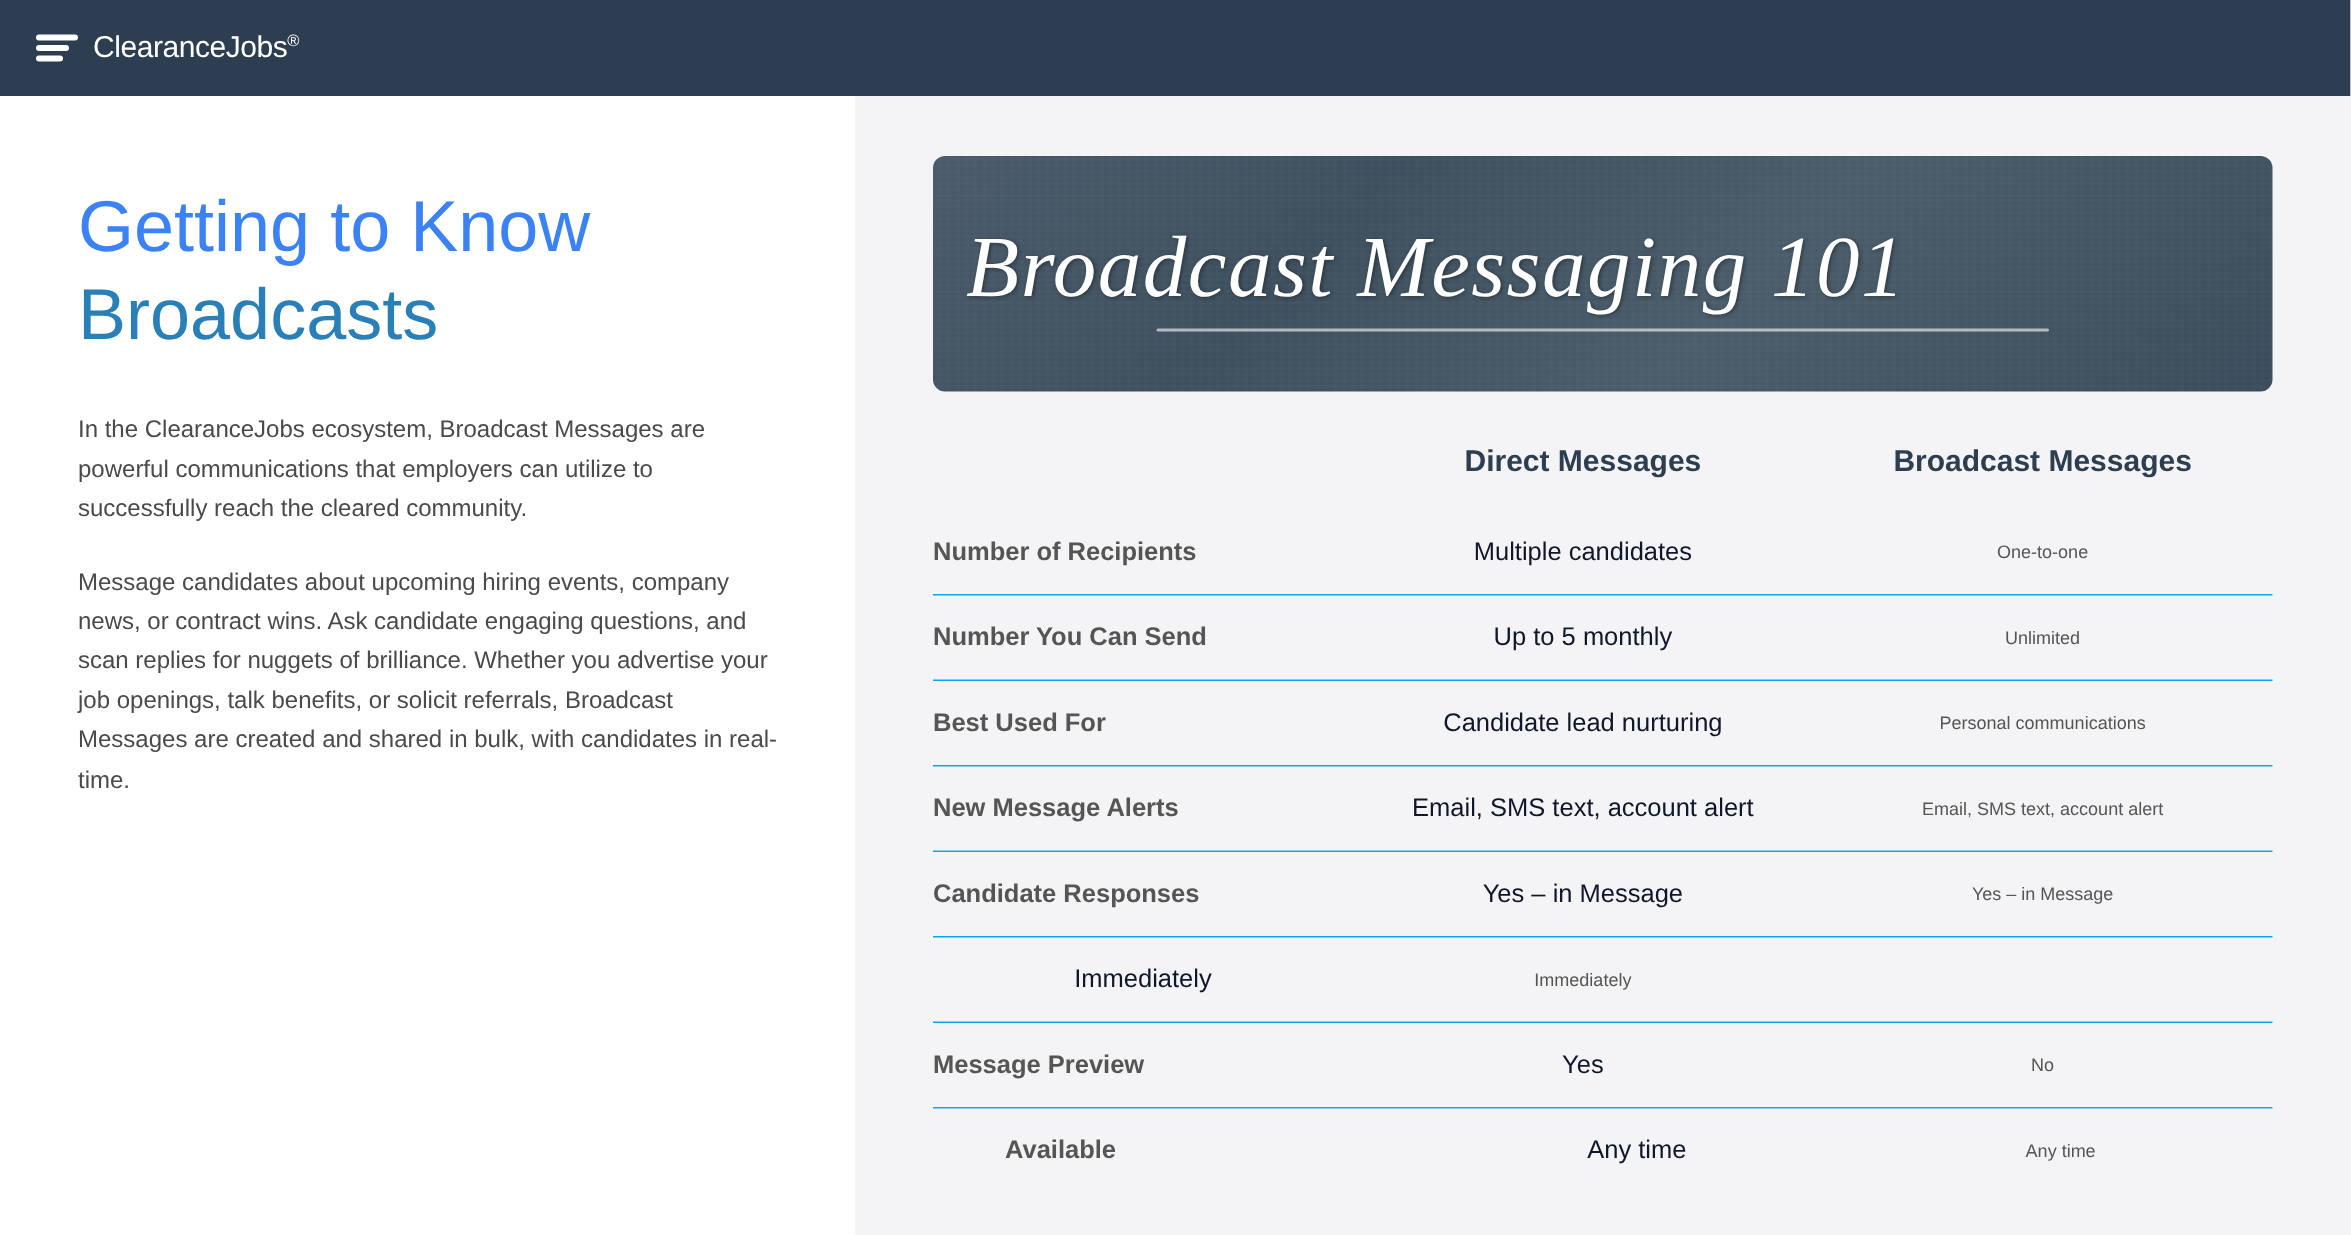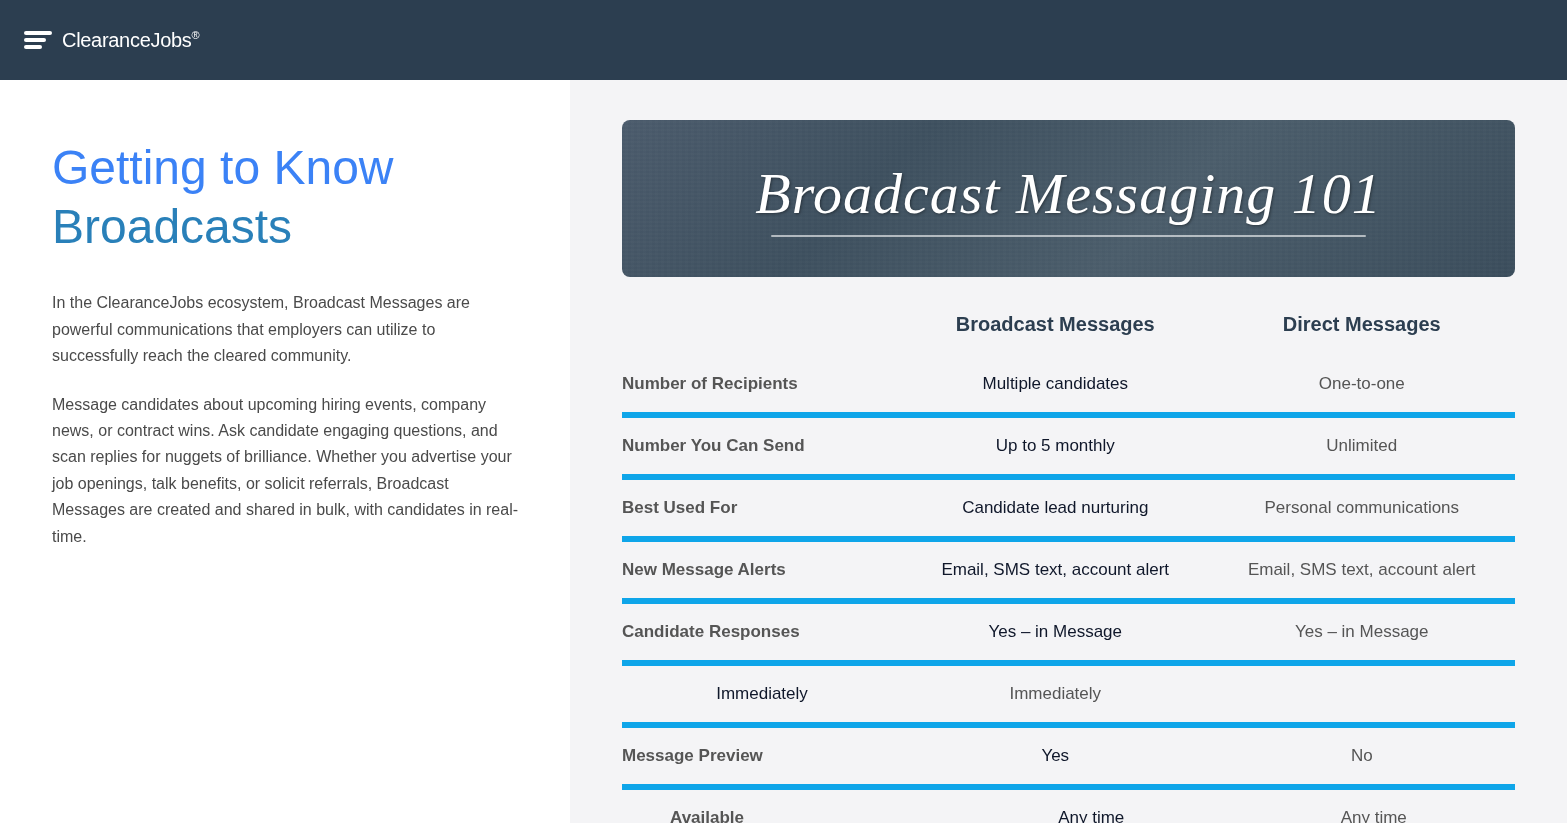--- a/index.html
+++ b/index.html
@@ -8,21 +8,21 @@
       background: #f0f0f0;
       width: 1567px;
       min-height: 823px;
       display: flex;
       flex-direction: column;
     }
 
     
     .top-nav {
       background: #2c3e50;
-      height: 80px;
+      height: 64px;
       display: flex;
       align-items: center;
       padding: 0 24px;
       flex-shrink: 0;
     }
     .logo-container {
       display: flex;
       align-items: center;
       gap: 10px;
     }
@@ -97,21 +97,20 @@
       display: flex;
       flex-direction: column;
     }
 
     
     .chalkboard-header {
       background: linear-gradient(135deg, #4a5a6b 0%, #3d4f5e 30%, #4a5c6a 60%, #3a4c5b 100%);
       border-radius: 8px;
       padding: 40px 22px;
       margin-bottom: 36px;
-      text-align: center;
       position: relative;
       overflow: hidden;
     }
     .chalkboard-header::before {
       content: '';
       position: absolute;
       inset: 0;
       background:
         repeating-linear-gradient(0deg, transparent, transparent 2px, rgba(255,255,255,0.015) 2px, rgba(255,255,255,0.015) 4px),
         repeating-linear-gradient(90deg, transparent, transparent 3px, rgba(255,255,255,0.01) 3px, rgba(255,255,255,0.01) 6px);
@@ -151,42 +150,42 @@
       font-weight: 700;
       color: #2c3e50;
     }
     .col-header-empty {}
 
     .table-body {}
     .table-row {
       display: grid;
       grid-template-columns: 280px 1fr 1fr;
       padding: 18px 0;
-      border-bottom: 6px solid #0ea5e9;
+      border-bottom: 1px solid #0ea5e9;
       align-items: center;
     }
     .table-row:last-child {
       border-bottom: none;
       margin-left: 48px;
     }
     .row-label {
       font-size: 17px;
       font-weight: 600;
       color: #555;
       padding-right: 16px;
     }
     .row-broadcast {
       text-align: center;
       font-size: 17px;
       color: #0f172a;
       font-weight: 400;
     }
     .row-direct {
       text-align: center;
-      font-size: 17px;
+      font-size: 12px;
       color: #555;
       font-weight: 400;
     }
   </style>
 </head>
 <body>
 
 <nav class="top-nav">
   <div class="logo-container">
     <div class="logo-icon">
@@ -217,22 +216,22 @@
 
     <div class="chalkboard-header">
       <div class="chalkboard-title">Broadcast Messaging 101</div>
       <div class="chalkboard-underline"></div>
     </div>
 
     <div class="comparison-table">
 
       <div class="table-header-row">
         <div class="col-header-empty"></div>
+        <div class="col-header">Direct Messages</div>
         <div class="col-header">Broadcast Messages</div>
-        <div class="col-header">Direct Messages</div>
       </div>
 
       <div class="table-body" id="table-body">
           <div class="table-row">
             <div class="row-label">Number of Recipients</div>
             <div class="row-broadcast">Multiple candidates</div>
             <div class="row-direct">One-to-one</div>
           </div>
           <div class="table-row">
             <div class="row-label">Number You Can Send</div>

